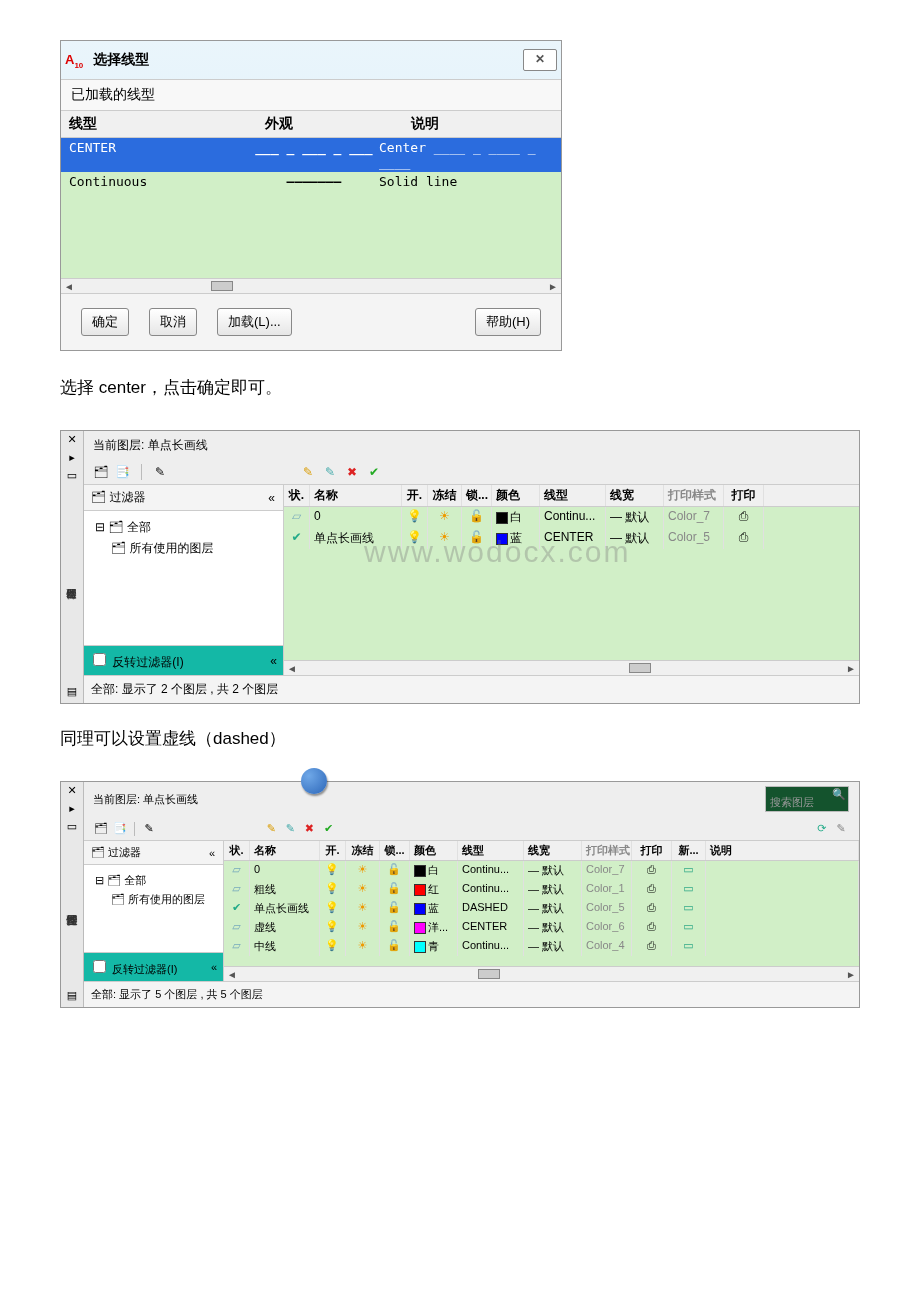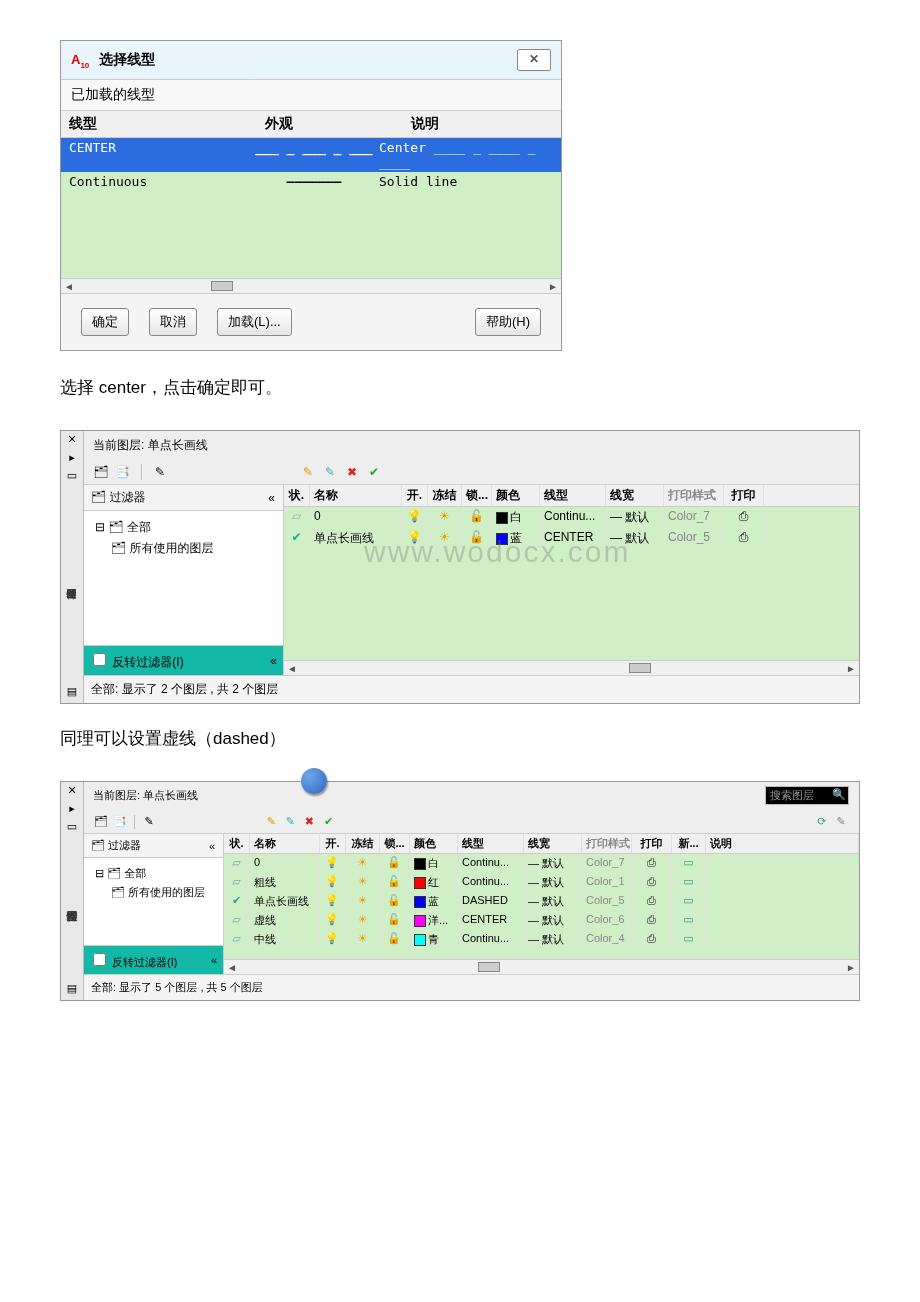--- a/index.html
+++ b/index.html
@@ -12,21 +12,21 @@
   }
   .document {
     width: 800px;
   }
   .dialog {
     border: 1px solid #999;
     background: linear-gradient(#eaf5fb, #d6eefb);
     margin-bottom: 20px;
   }
   .dialog-title {
-    padding: 8px 10px;
+    padding: 8px 4px;
     display: flex;
     align-items: center;
     justify-content: space-between;
     font-weight: bold;
     border-radius: 12px;
   }
   .dialog-title .a-icon {
     color: #d00;
     font-weight: bold;
     font-size: 13px;
@@ -282,22 +282,22 @@
     top: 28px;
     left: 80px;
     font-size: 30px;
     color: rgba(120,120,120,0.35);
     pointer-events: none;
     letter-spacing: 2px;
   }
   .small-font * { font-size: 11px; }
   .searchbox {
     border: 1px solid #bbb;
-    background: #000000;
-    padding: 1px 18px 1px 4px;
+    background: #14532d;
+    padding: 8px 18px 1px 4px;
     color: #999;
     position: relative;
     width: 60px;
     display: inline-block;
   }
   .searchbox .mag {
     position: absolute;
     right: 2px;
     top: 1px;
     font-size: 11px;

